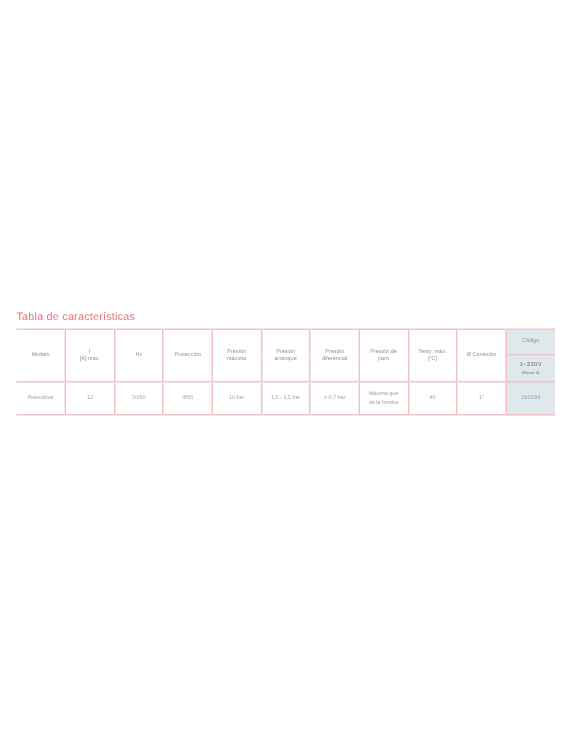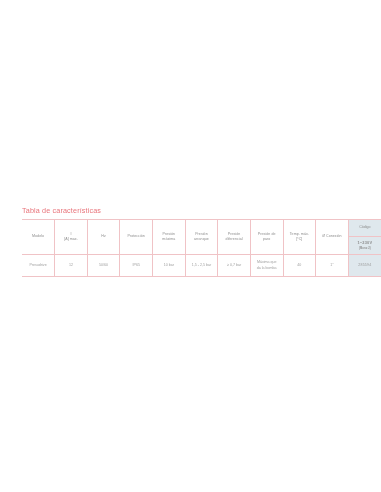--- a/index.html
+++ b/index.html
@@ -15,21 +15,21 @@
     overflow: hidden;
   }
   .page {
     position: relative;
     width: 381px;
     height: 492px;
     background: #ffffff;
   }
   .spec-block {
     position: absolute;
-    left: 22px;
+    left: 11px;
     top: 206px;
     width: 359px;
   }
   .spec-title {
     color: #e8737a;
     font-size: 7.2px;
     font-weight: 400;
     letter-spacing: 0.15px;
     line-height: 10px;
     margin: 0 0 3px 0;

